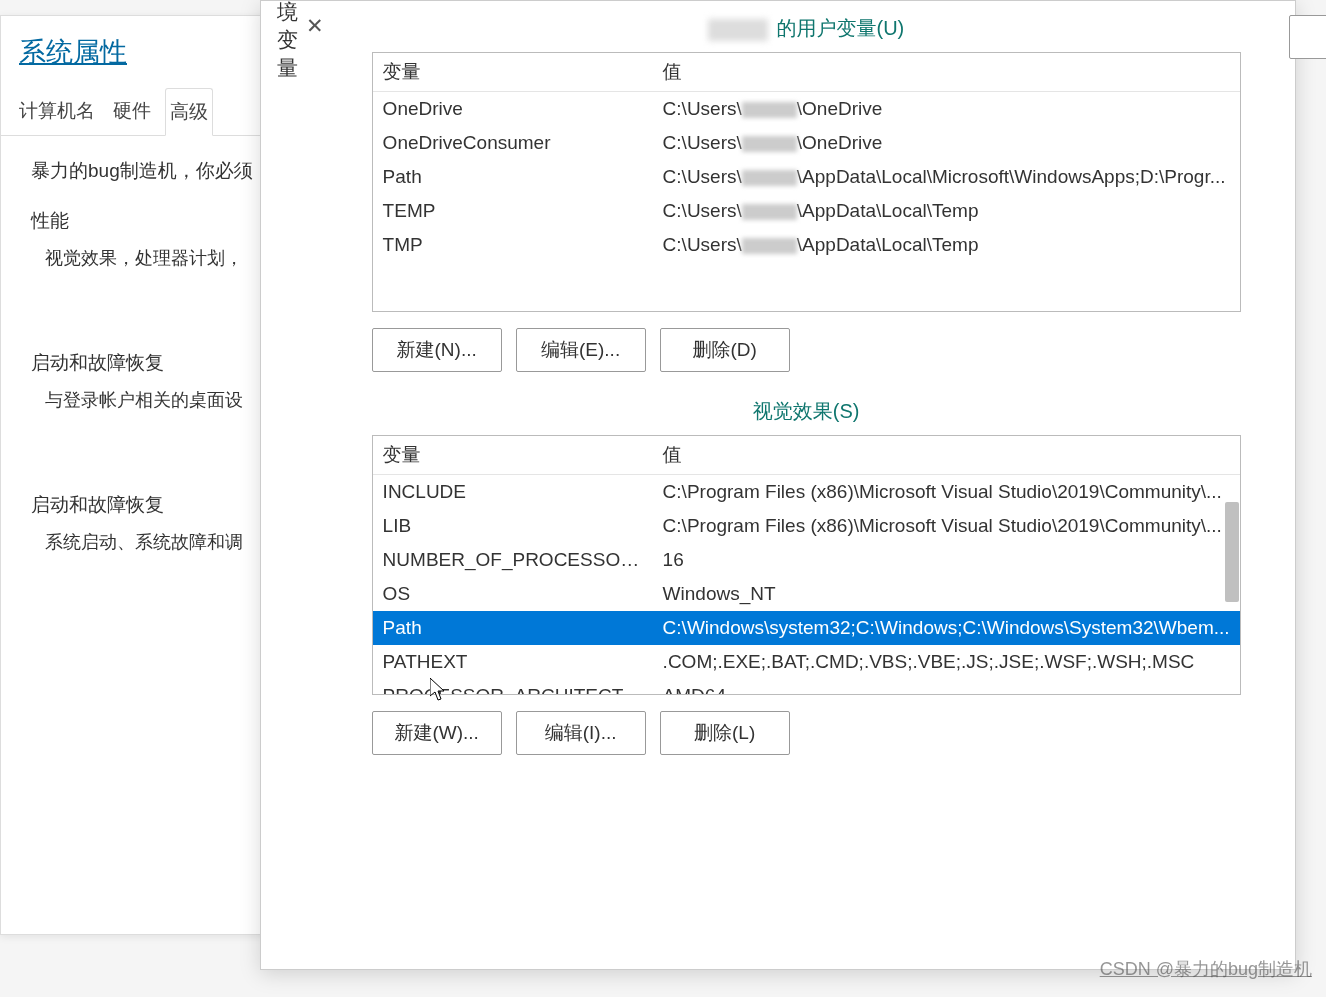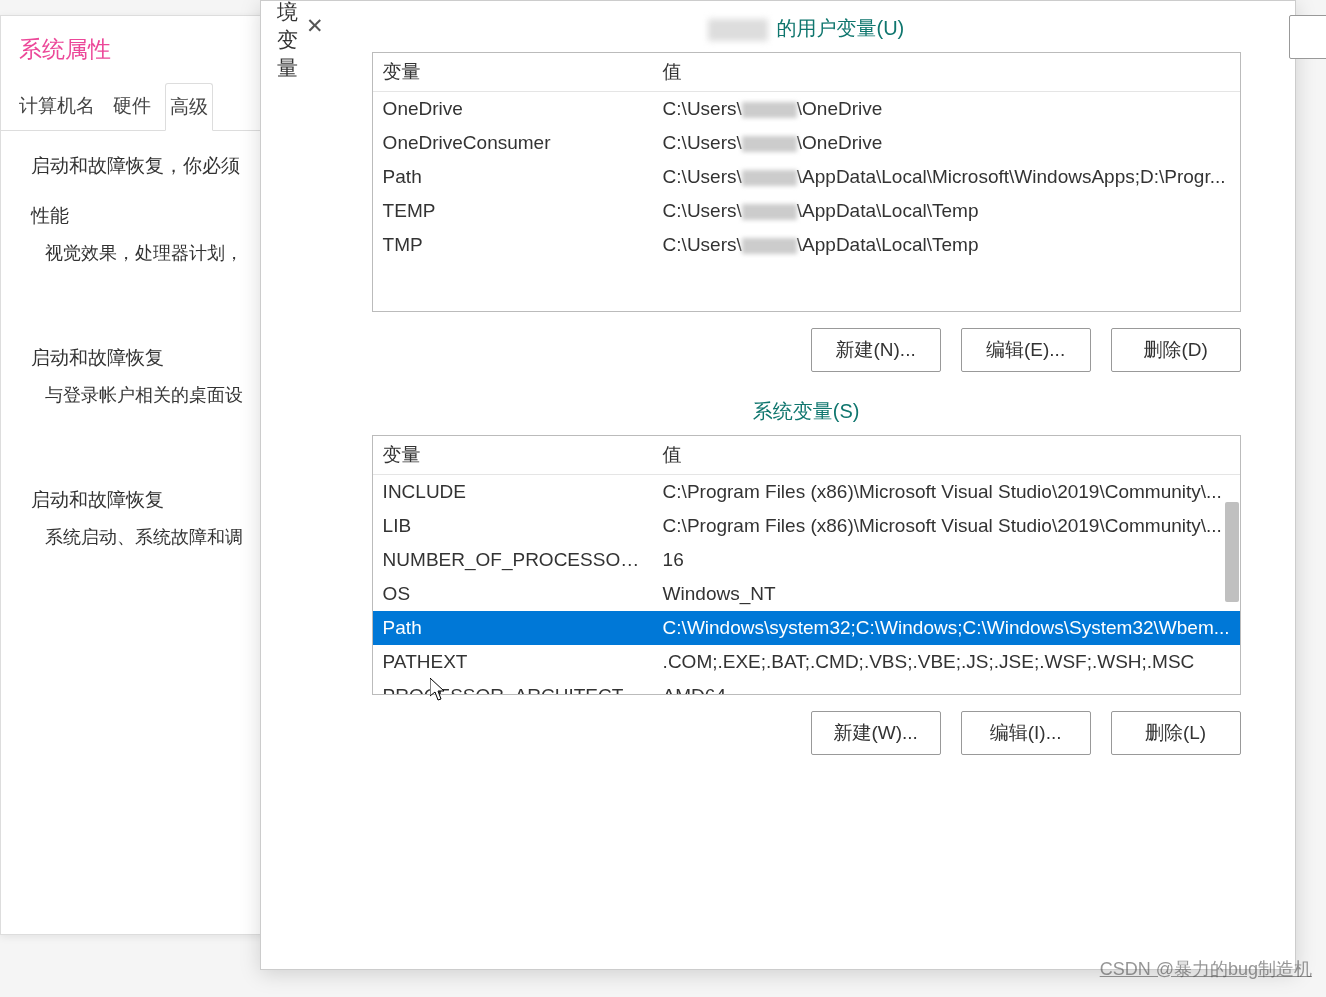--- a/index.html
+++ b/index.html
@@ -14,23 +14,24 @@
     .bg-window {
       position: absolute;
       left: 0; top: 15px;
       width: 280px; height: 920px;
       background: #fff;
       border: 1px solid #ddd;
       box-shadow: 0 2px 8px rgba(0,0,0,0.08);
       padding: 18px 0 0 0;
     }
     .bg-title {
-      font-size: 23px;
+      font-size: 27px;
       padding: 0 18px 18px 18px;
-      color: #ec4899;
+      color: #0369a1;
+      text-decoration: underline;
     }
     .bg-tabs {
       display: flex;
       gap: 10px;
       border-bottom: 1px solid #ddd;
       padding: 0 14px;
       font-size: 19px;
       color: #444;
     }
     .bg-tab { padding: 10px 4px; }
@@ -75,21 +76,21 @@
       font-size: 19px;
       white-space: nowrap;
       overflow: hidden;
       text-overflow: ellipsis;
     }
     .col.var { width: 280px; flex-shrink: 0; }
     .col.val { flex: 1; }
     .varlist-row { display: flex; cursor: default; }
     .varlist-row.selected { background: #0078d7; color: #fff; }
     .blurred-path { display:inline-block; width: 55px; height: 16px; background: #ccc; filter: blur(2px); vertical-align: middle; }
-    .btn-row { display: flex; justify-content: flex-end; gap: 20px; margin-bottom: 26px; }
+    .btn-row { display: flex; gap: 14px; margin-bottom: 26px; }
     .btn {
       min-width: 130px; height: 44px;
       border: 1px solid #999;
       background: #fff;
       font-size: 19px;
       color: #333;
       cursor: pointer;
       border-radius: 2px;
     }
     .dialog-footer {
@@ -104,21 +105,21 @@
 <body>
 
 <div class="bg-window">
   <div class="bg-title">系统属性</div>
   <div class="bg-tabs">
     <div class="bg-tab">计算机名</div>
     <div class="bg-tab">硬件</div>
     <div class="bg-tab active">高级</div>
   </div>
   <div class="bg-section">
-    <div>启动和故障恢复，你必须</div>
+    <div>暴力的bug制造机，你必须</div>
     <h4 style="margin-top:24px">性能</h4>
     <div class="sub">视觉效果，处理器计划，</div>
     <h4 style="margin-top:80px">启动和故障恢复</h4>
     <div class="sub">与登录帐户相关的桌面设</div>
     <h4 style="margin-top:80px">启动和故障恢复</h4>
     <div class="sub">系统启动、系统故障和调</div>
   </div>
 </div>
 
 <div class="dialog">
@@ -159,21 +160,21 @@
           </div>
         </div>
     </div>
 
     <div class="btn-row">
       <button class="btn">新建(N)...</button>
       <button class="btn">编辑(E)...</button>
       <button class="btn">删除(D)</button>
     </div>
 
-    <div class="group-label">系统变量(S)</div>
+    <div class="group-label">视觉效果(S)</div>
 
     <div class="varlist system">
       <div class="varlist-header">
         <div class="col var">变量</div>
         <div class="col val">值</div>
       </div>
       <div id="sys-rows">
           <div class="varlist-row">
             <div class="col var">INCLUDE</div>
             <div class="col val">C:\Program Files (x86)\Microsoft Visual Studio\2019\Community\...</div>

